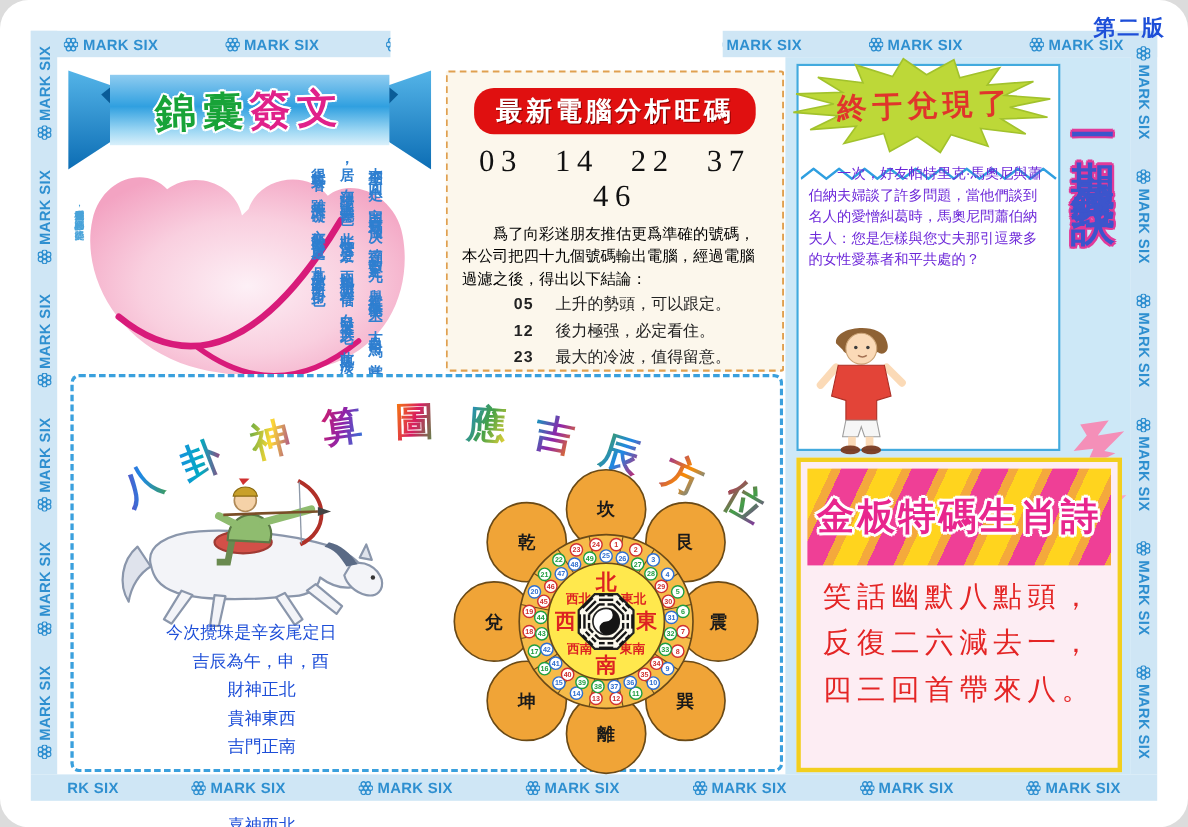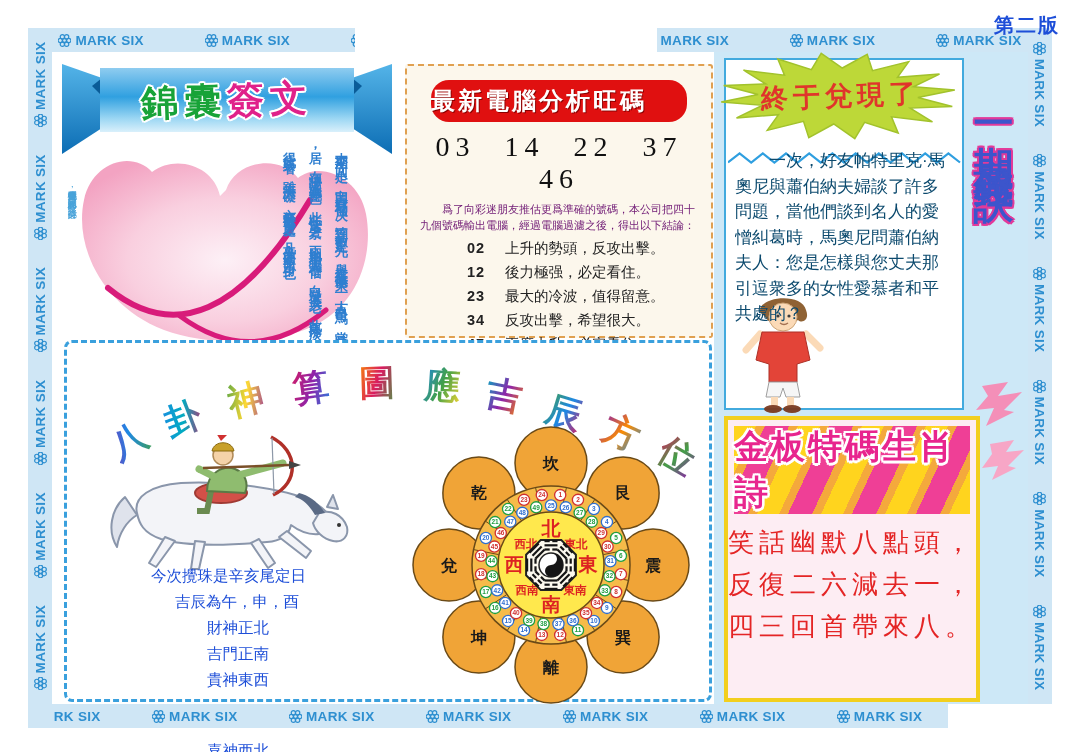--- a/index.html
+++ b/index.html
@@ -1,21 +1,21 @@
 <!DOCTYPE html>
 <html><head>
 <meta charset="utf-8">
 <style>
   html,body{margin:0;padding:0;background:#dcdcdc;}
   .page{position:relative;width:1080px;height:752px;background:#ffffff;overflow:hidden;
-        font-family:"Liberation Sans","DejaVu Sans",sans-serif;}
+        font-family:"Liberation Sans","DejaVu Sans",sans-serif;border-radius:26px;}
   
   .strip{display:flex;justify-content:space-around;align-items:center;background:#cfe6f5;}
   .strip-top{position:absolute;left:28px;top:28px;width:1024px;height:24px;}
-  .strip-bottom{position:absolute;left:28px;top:704px;width:920px;height:24px;}
+  .strip-bottom{position:absolute;left:28px;top:704px;width:1024px;height:24px;}
   .v-wrap{position:absolute;width:24px;height:676px;top:28px;}
   .v-wrap .strip{width:676px;height:24px;transform-origin:0 0;}
   .v-left{left:28px;} .v-left .strip{transform:translateY(676px) rotate(-90deg);}
   .v-right{left:1028px;} .v-right .strip{transform:translateX(24px) rotate(90deg);}
   .ms-item{display:inline-flex;align-items:center;gap:4px;color:#2e8fd0;font-weight:bold;
            font-size:13.5px;letter-spacing:.3px;white-space:nowrap;}
   .ms-flower{display:inline-flex;}
   .title-patch{position:absolute;left:355px;top:26px;width:302px;height:28px;background:#fff;}
   .page-title{position:absolute;left:366px;top:8px;width:286px;text-align:center;
       font-family:"Liberation Serif","DejaVu Serif",serif;font-weight:bold;font-size:38px;
@@ -33,50 +33,50 @@
   .peach-wrap{position:absolute;left:68px;top:138px;width:312px;height:210px;}
   .peach-text{position:absolute;right:26px;top:4px;height:198px;writing-mode:vertical-rl;
       text-orientation:upright;font-family:"Liberation Serif","DejaVu Serif",serif;
       font-size:13px;line-height:2;letter-spacing:3px;font-weight:bold;color:#2f7fd0;}
   .side-note{position:absolute;left:64px;top:184px;height:150px;writing-mode:vertical-rl;
       text-orientation:upright;font-size:9px;color:#49a3d9;line-height:1.7;z-index:3;}
   
   .comp-box{position:absolute;left:405px;top:64px;width:308px;height:274px;box-sizing:border-box;
       border:2px dashed #e0a050;border-radius:3px;background:#fcf7ec;padding-top:14px;}
   .comp-header{width:256px;margin:0 auto;background:#e01010;border-radius:18px;color:#fff;
-      text-align:left;font-size:24px;font-weight:bold;letter-spacing:3px;padding:5px 0;
+      text-align:center;font-size:24px;font-weight:bold;letter-spacing:3px;padding:5px 0;
       text-shadow:1px 1px 0 #8a0000;}
   .comp-numbers{text-align:center;font-family:"Liberation Serif","DejaVu Serif",serif;
       font-size:28px;color:#111;margin-top:9px;letter-spacing:6px;word-spacing:16px;}
-  .comp-intro{margin:7px 13px 0;font-size:11px;line-height:1.45;color:#701a75;text-indent:2em;}
+  .comp-intro{margin:7px 13px 0;font-size:14px;line-height:1.45;color:#000000;text-indent:2em;}
   .comp-list{margin:4px 0 0 60px;}
   .comp-row{display:flex;align-items:baseline;font-size:14.5px;line-height:1.32;color:#222;margin-top:5px;}
   .comp-row .n{font-weight:bold;letter-spacing:1px;width:28px;flex:none;}
   .comp-row .t{margin-left:10px;}
   
   .right-panel{position:absolute;left:714px;top:52px;width:314px;height:652px;background:#cde8f7;}
   .story-box{position:absolute;left:724px;top:58px;width:240px;height:352px;background:#fff;
       border:2px solid #42aade;box-sizing:border-box;overflow:visible;}
   .story-zig{position:absolute;left:2px;top:92px;z-index:0;}
   .burst-wrap{position:absolute;left:-8px;top:-10px;width:246px;height:94px;z-index:2;}
   .burst-text{position:absolute;left:0;right:0;top:28px;text-align:center;font-size:27px;
       font-weight:bold;color:#e0352b;letter-spacing:5px;transform:rotate(-2deg);
       font-family:"Liberation Serif","DejaVu Serif",serif;}
-  .story-text{position:absolute;left:9px;right:9px;top:88px;font-size:17px;line-height:1.5;
-      color:#0c4a6e;z-index:2;overflow:hidden;max-height:258px;}
+  .story-text{position:absolute;left:9px;right:9px;top:88px;font-size:13px;line-height:1.5;
+      color:#6d28d9;z-index:2;overflow:hidden;max-height:258px;}
   .story-text p{margin:0;text-indent:2em;}
   .kid{position:absolute;left:14px;top:230px;z-index:1;opacity:.95;}
   .vert-title{position:absolute;left:966px;top:102px;height:276px;writing-mode:vertical-rl;
       text-orientation:upright;font-family:"Liberation Serif","DejaVu Serif",serif;
       font-weight:bold;font-size:40px;color:#3c55cc;letter-spacing:12px;
       text-shadow:-2px 0 #e23a9a,2px 0 #e23a9a,0 -2px #e23a9a,0 2px #e23a9a,
       -1.5px -1.5px #e23a9a,1.5px 1.5px #e23a9a,-1.5px 1.5px #e23a9a,1.5px -1.5px #e23a9a;}
   .bolts{position:absolute;left:974px;top:382px;}
   
-  .zodiac-box{position:absolute;left:724px;top:416px;width:256px;height:286px;box-sizing:border-box;
+  .zodiac-box{position:absolute;left:724px;top:416px;width:296px;height:286px;box-sizing:border-box;
       border:4px solid #f2cf1e;background:#fdedf3;}
   .zodiac-header{margin:6px;height:88px;display:flex;align-items:center;justify-content:center;
       background:repeating-linear-gradient(115deg,#ffd41e 0 20px,#f4a93c 20px 28px,#ef3f96 28px 50px,#f4a93c 50px 58px);
       font-family:"Liberation Serif","DejaVu Serif",serif;font-weight:bold;font-size:34px;
       color:#e8258e;letter-spacing:3px;
       text-shadow:-2.5px 0 #fff,2.5px 0 #fff,0 -2.5px #fff,0 2.5px #fff,
       -2px -2px #fff,2px 2px #fff,-2px 2px #fff,2px -2px #fff;}
   .zodiac-poem{margin-top:8px;text-align:center;font-family:"Liberation Serif","DejaVu Serif",serif;
       font-size:26px;color:#e42525;line-height:1.62;letter-spacing:5px;}
   
@@ -559,22 +559,22 @@
     <div class="peach-text">本期三一回八走，宝門自有神仙决。達到一數定三九，舉看紅旗俺大王。古人白司馬，當時被貶閑居，在潯陽江上聽琵琶，此非快活之景，兩地相思無人寄信，白發又催人老，此更冷淡。求得此簽者，雖無大礙，亦無歡喜之處，凡事亦凶多而吉少也。</div>
   </div>
   <div class="side-note">簽文中穩及靈碼是生肖玄機，彩民務必細心參詳，必能得獎。</div>
 
   <div class="comp-box">
     <div class="comp-header">最新電腦分析旺碼</div>
     <div class="comp-numbers">03 14 22 37 46</div>
     <div class="comp-intro">爲了向彩迷朋友推估更爲準確的號碼，本公司把四十九個號碼輸出電腦，經過電腦過濾之後，得出以下結論：</div>
     <div class="comp-list">
         <div class="comp-row">
-          <span class="n">02</span>
-          <span class="t">上升的勢頭，反攻出擊。</span>
+          <span class="n">05</span>
+          <span class="t">上升的勢頭，可以跟定。</span>
         </div>
         <div class="comp-row">
           <span class="n">12</span>
           <span class="t">後力極强，必定看住。</span>
         </div>
         <div class="comp-row">
           <span class="n">23</span>
           <span class="t">最大的冷波，值得留意。</span>
         </div>
         <div class="comp-row">
@@ -671,22 +671,22 @@
       <line x1="100" y1="33" x2="186" y2="30" stroke="#7a4f28" stroke-width="2.5"></line>
       <path d="M186,26 L198,30 L186,34 Z" fill="#444"></path>
       <circle cx="120" cy="20" r="10" fill="#f5d2a8" stroke="#b08a58" stroke-width="1.5"></circle>
       <path d="M109,16 C111,5 129,5 131,16 Z" fill="#c8a02a" stroke="#8a6a10"></path>
       <path d="M118,6 L113,-2 L124,0 Z" fill="#d03030"></path>
     </svg>
     <div class="bagua-info">
         <div style="padding-left: 28px;">今次攪珠是辛亥尾定日</div>
         <div style="padding-left: 52px;">吉辰為午，申，酉</div>
         <div style="padding-left: 84px;">財神正北</div>
+        <div style="padding-left: 84px;">貴神東西</div>
         <div style="padding-left: 84px;">吉門正南</div>
-        <div style="padding-left: 84px;">貴神東西</div>
         <div style="padding-left: 84px; margin-top: 45px;">喜神西北</div>
       </div>
     <svg class="bagua-svg" id="baguaSvg" width="290" height="284" viewBox="0 0 290 284">
         <circle cx="145" cy="40" r="36" fill="#f0a437" stroke="#6a4a17" stroke-width="1.5"></circle>
         <text x="145" y="45.5" text-anchor="middle" font-size="16" font-weight="bold" fill="#1a1a1a" font-family="&quot;Liberation Serif&quot;,&quot;DejaVu Serif&quot;,serif">坎</text>
         <circle cx="217.12489168102786" cy="69.87510831897215" r="36" fill="#f0a437" stroke="#6a4a17" stroke-width="1.5"></circle>
         <text x="217.12489168102786" y="75.37510831897215" text-anchor="middle" font-size="16" font-weight="bold" fill="#1a1a1a" font-family="&quot;Liberation Serif&quot;,&quot;DejaVu Serif&quot;,serif">艮</text>
         <circle cx="247" cy="142" r="36" fill="#f0a437" stroke="#6a4a17" stroke-width="1.5"></circle>
         <text x="247" y="147.5" text-anchor="middle" font-size="16" font-weight="bold" fill="#1a1a1a" font-family="&quot;Liberation Serif&quot;,&quot;DejaVu Serif&quot;,serif">震</text>
         <circle cx="217.12489168102786" cy="214.12489168102786" r="36" fill="#f0a437" stroke="#6a4a17" stroke-width="1.5"></circle>

